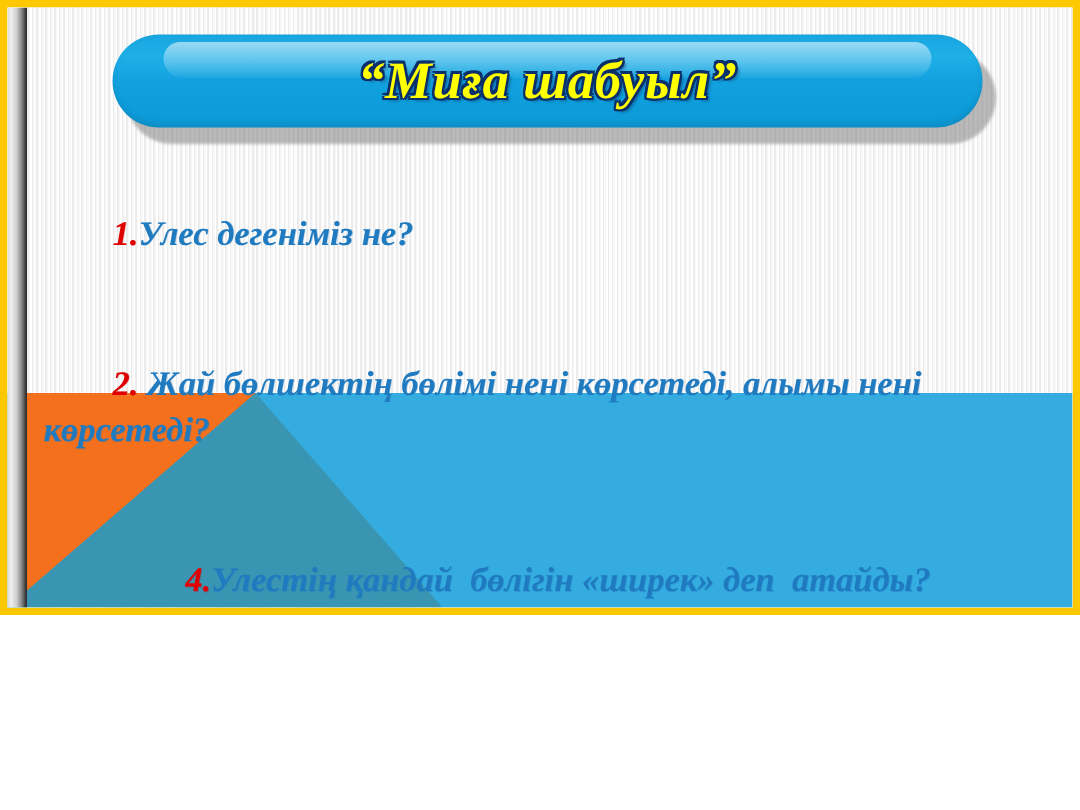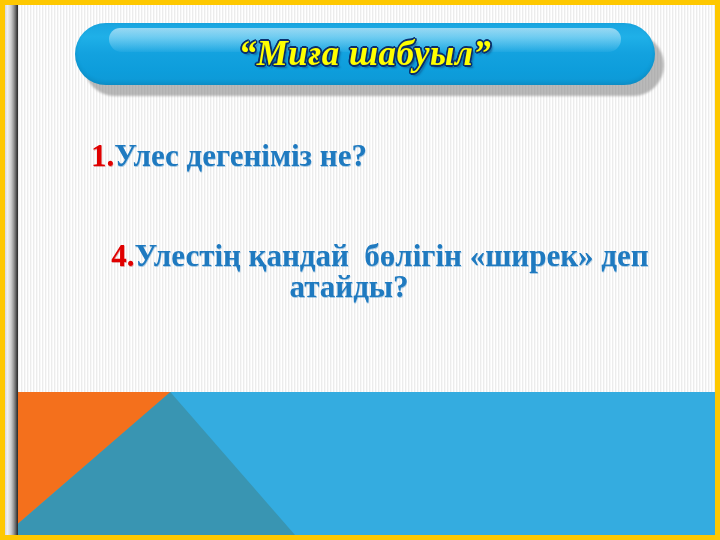--- a/index.html
+++ b/index.html
@@ -3,21 +3,21 @@
 <meta charset="utf-8">
 <style>
   html, body {
     margin: 0;
     padding: 0;
     background: #ffffff;
   }
   .slide {
     position: relative;
     width: 720px;
-    height: 540px;
+    height: 410px;
     overflow: hidden;
     box-sizing: border-box;
     background: #737373;
     font-family: "Liberation Serif", "DejaVu Serif", serif;
   }
   
   .frame-gold {
     position: absolute;
     inset: 0;
     background: #fec800;
@@ -126,22 +126,23 @@
   
   .questions {
     position: absolute;
     left: 24px;
     top: 104px;
     width: 640px;
     z-index: 3;
   }
   .q {
     font-family: "Liberation Serif", "DejaVu Serif", serif;
+    font-style: italic;
     font-weight: bold;
-    font-size: 31px;
+    font-size: 23px;
     line-height: 31px;
     color: #1f7ac0;
     margin-bottom: 6px;
     text-shadow: 0.5px 0.5px 0 rgba(31,122,192,0.35);
     white-space: pre-wrap;
   }
   .q .num {
     color: #e00000;
     text-shadow: 0.5px 0.5px 0 rgba(190,0,0,0.35);
   }
@@ -198,20 +199,23 @@
       </div>
       <div class="title-text">“Миға шабуыл”</div>
     </div>
 
     <div class="questions">
 
       <div class="q q1">
         <span class="num">1.</span><span>Улес дегеніміз не?</span>
       </div>
 
+      <div class="q q2">
+        <span class="num">2.</span><span> Жай бөлшектің бөлімі нені көрсетеді, алымы нені көрсетеді?</span>
+      </div>
 
 
       <div class="q q4">
         <span class="num">4.</span><span>Улестің қандай  бөлігін «ширек» деп  атайды?</span>
       </div>
 
     </div>
 
     <div class="band">
       <div class="band-orange"></div>

